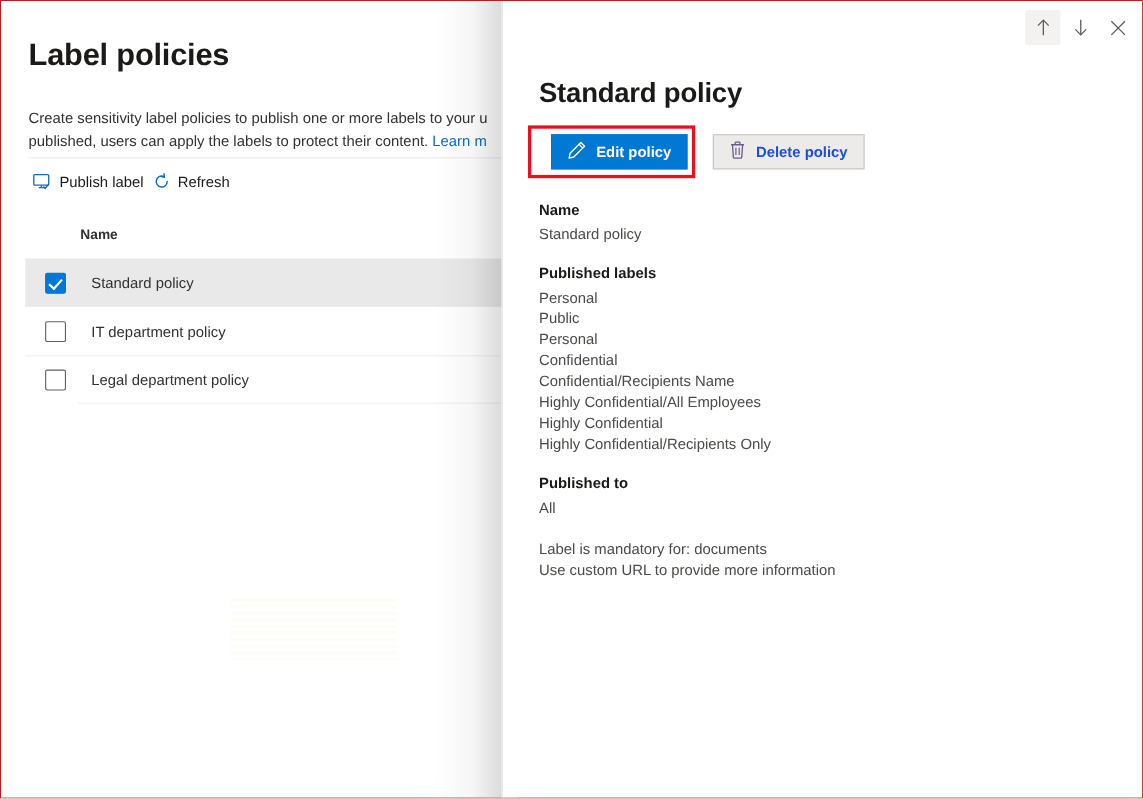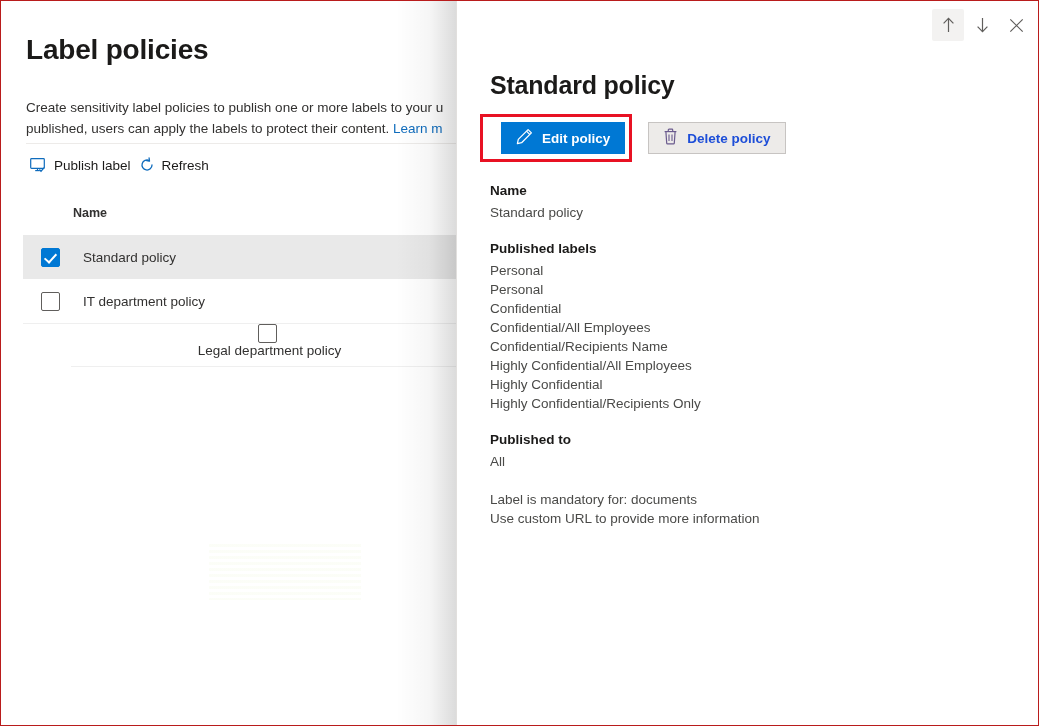--- a/index.html
+++ b/index.html
@@ -96,21 +96,21 @@
   }
   .row {
     position: relative;
     height: 44px;
     display: flex;
     align-items: center;
     cursor: pointer;
     box-sizing: border-box;
   }
   .row.selected { background: #e9e9e9; }
-  .row.sep { border-top: 1px solid #efefef; flex-direction: column; }
+  .row.sep { border-top: 1px solid #efefef; }
   .row .cb {
     width: 19px;
     height: 19px;
     margin-left: 18px;
     box-sizing: border-box;
     border: 1px solid #605e5c;
     border-radius: 2px;
     background: #ffffff;
     flex: 0 0 auto;
     position: relative;
@@ -396,23 +396,23 @@
       <div class="sec">
         <div class="sec-h">Name</div>
         <div class="sec-v">Standard policy</div>
       </div>
 
 
       <div class="sec">
         <div class="sec-h">Published labels</div>
         <div class="sec-v">
           <span class="ln">Personal</span>
+          <span class="ln">Public</span>
           <span class="ln">Personal</span>
           <span class="ln">Confidential</span>
-          <span class="ln">Confidential/All Employees</span>
           <span class="ln">Confidential/Recipients Name</span>
           <span class="ln">Highly Confidential/All Employees</span>
           <span class="ln">Highly Confidential</span>
           <span class="ln">Highly Confidential/Recipients Only</span>
         </div>
       </div>
 
       <div class="sec">
         <div class="sec-h">Published to</div>
         <div class="sec-v">All</div>

